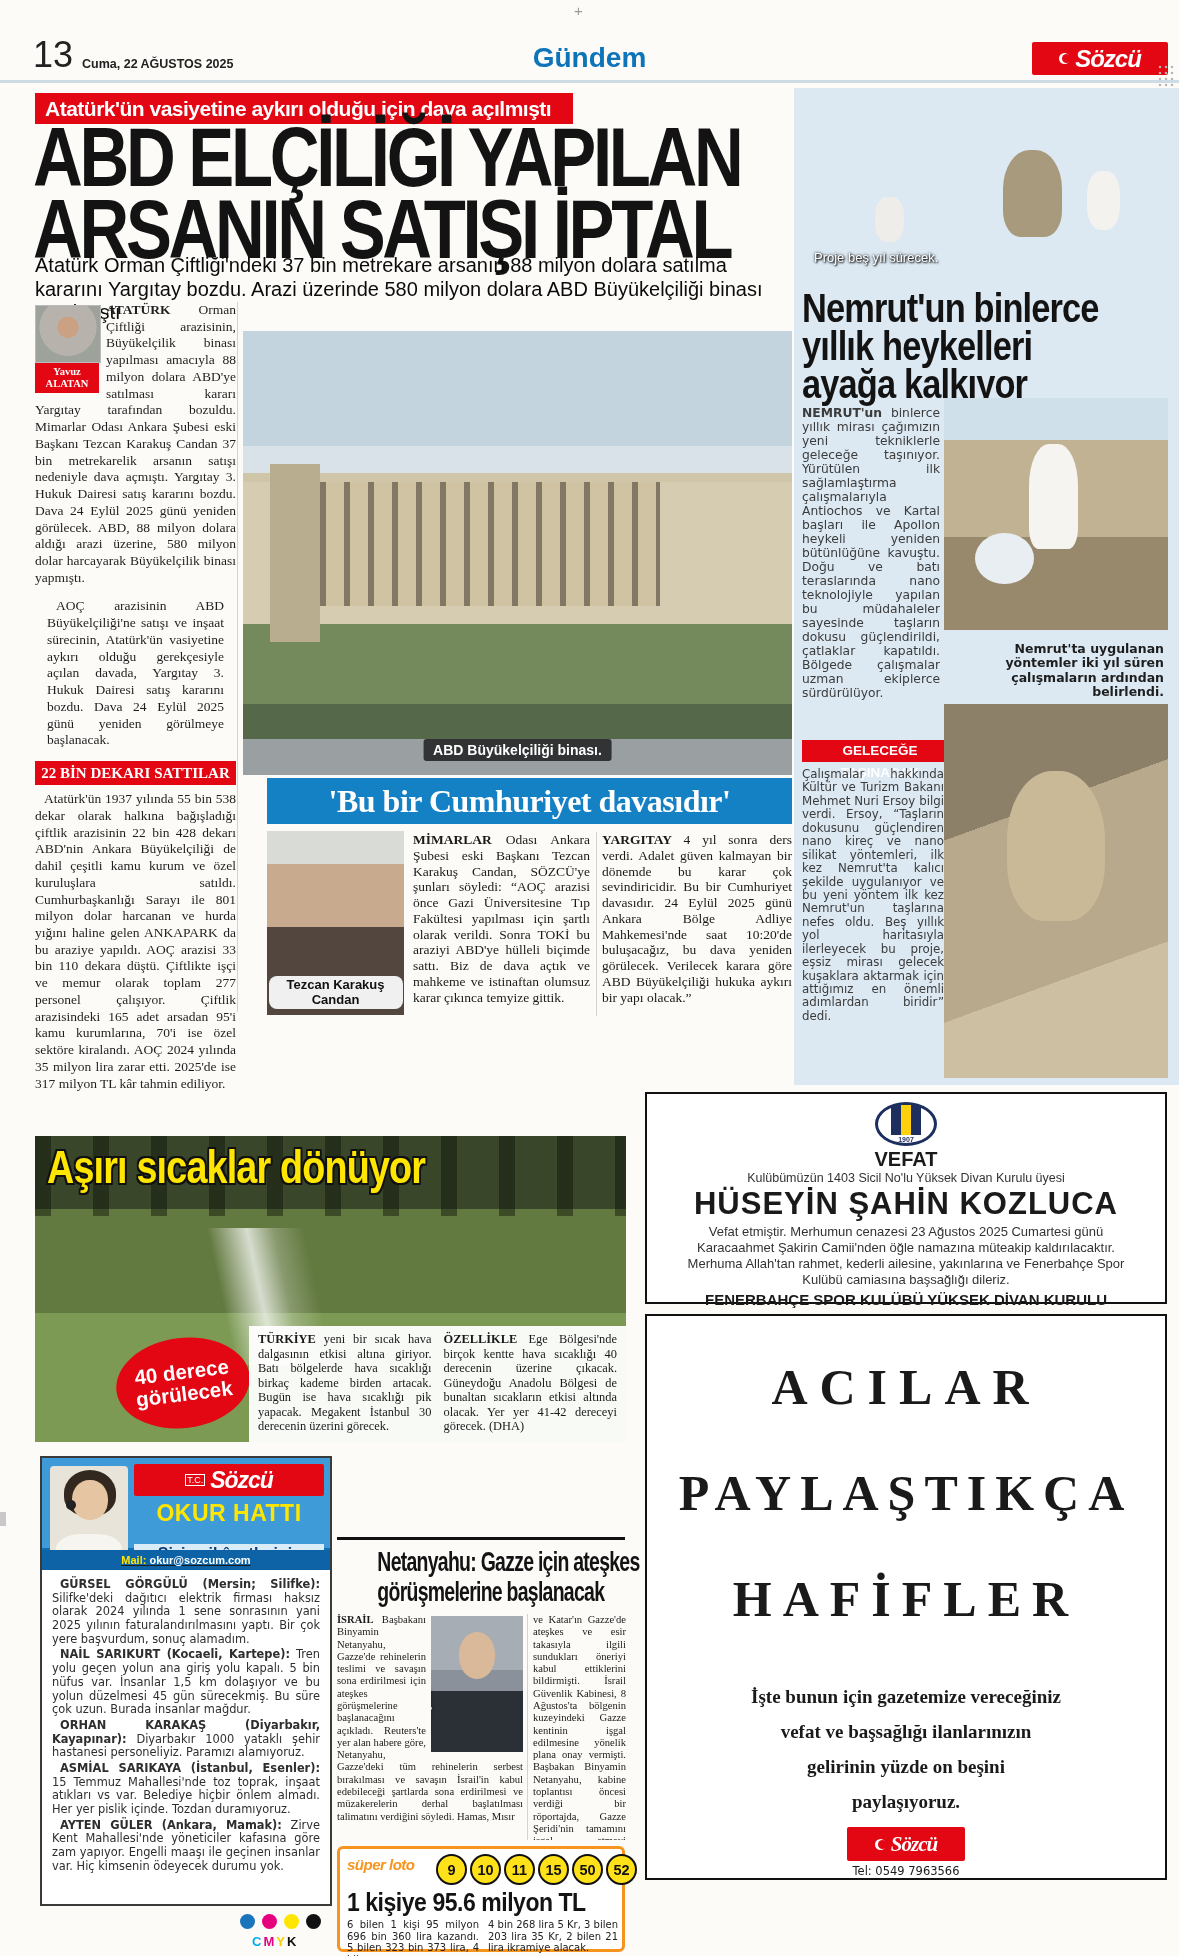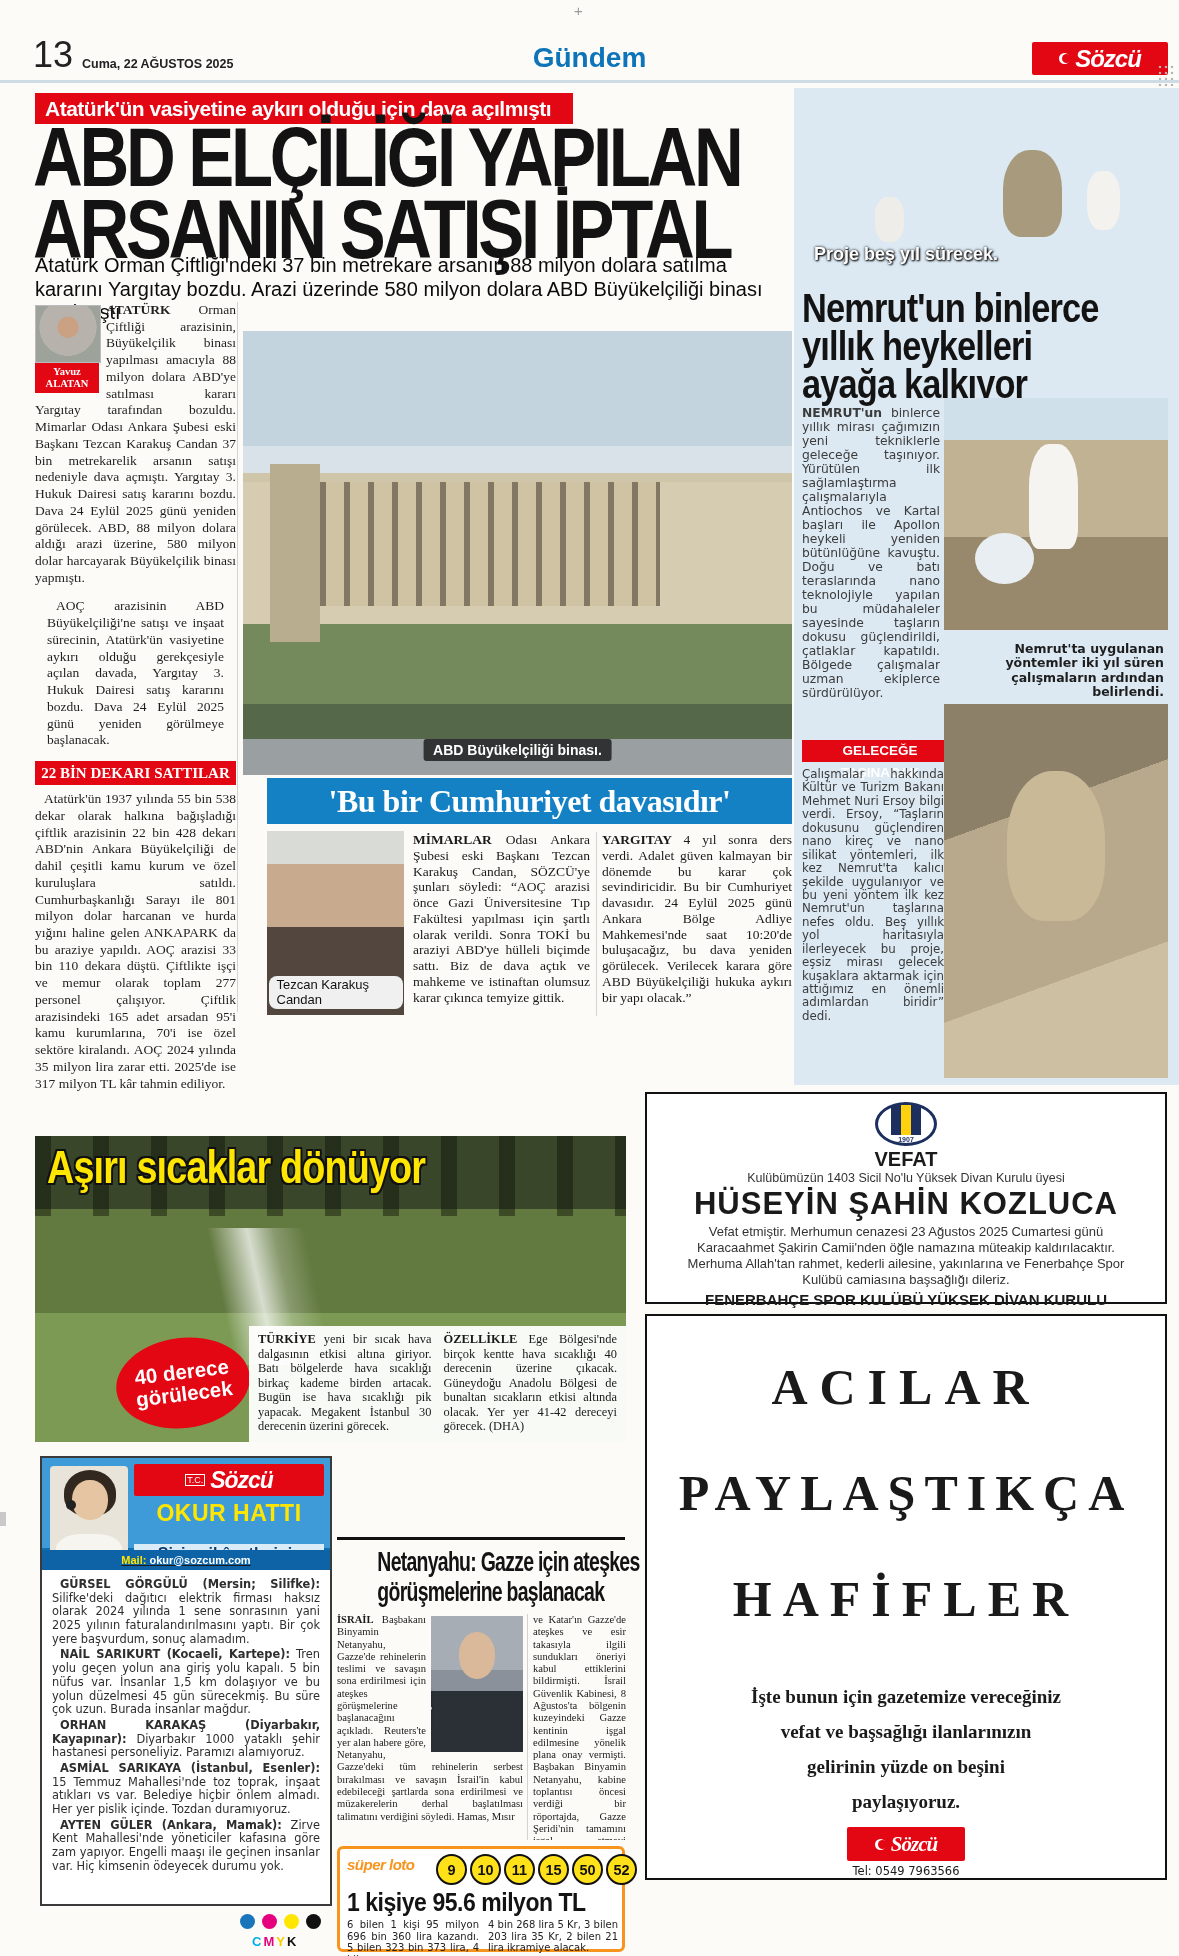--- a/index.html
+++ b/index.html
@@ -15,23 +15,23 @@
   .lead{font-weight:bold;}
   .lead::after{content:" ";}
   .photo{overflow:hidden;}
   .colrule{width:1px;background:#d3d3d0;}
   
   .cond{font-weight:bold;white-space:nowrap;transform-origin:left top;color:#131313;}
   .kicker{color:#fff;font-weight:bold;font-size:21px;line-height:31px;padding-left:10px;letter-spacing:-0.5px;}
   .subhead-red{color:#fff;font-weight:bold;text-align:center;background:#e30613;}
   .cap-pill{position:absolute;background:rgba(20,20,20,.78);color:#fff;font-weight:bold;
             font-size:14px;padding:3px 10px;border-radius:3px;}
-  .cap-white{position:absolute;background:rgba(255,255,255,.92);color:#111;font-weight:normal;
-             font-size:13px;line-height:1.1;padding:2px 8px;border-radius:8px;text-align:left;}
-  .photo-cap-onimg{position:absolute;color:#fff;font-weight:bold;font-size:18px;
+  .cap-white{position:absolute;background:rgba(255,255,255,.92);color:#111;font-weight:bold;
+             font-size:13px;line-height:1.1;padding:2px 8px;border-radius:8px;text-align:center;}
+  .photo-cap-onimg{position:absolute;color:#fff;font-weight:normal;font-size:13px;
                    text-shadow:0 0 3px #000,1px 1px 2px #000;}
   
   .sozcu-logo{background:#e30613;display:flex;align-items:center;justify-content:center;gap:5px;border-radius:2px;}
   .sozcu-logo .brand{color:#fff;font-weight:bold;font-style:italic;letter-spacing:-1px;}
   .crescent{position:relative;width:11px;height:11px;border-radius:50%;background:#fff;display:inline-block;flex:0 0 auto;}
   .crescent::after{content:"";position:absolute;left:3px;top:1px;width:9px;height:9px;border-radius:50%;background:#e30613;}
   
   .author-box{float:left;width:64px;margin:3px 7px 2px 0;}
   .author-photo{width:64px;height:56px;background:
       radial-gradient(circle at 50% 38%, #caa183 22%, #b7b3ac 23% 60%, #9da39b 61%);

